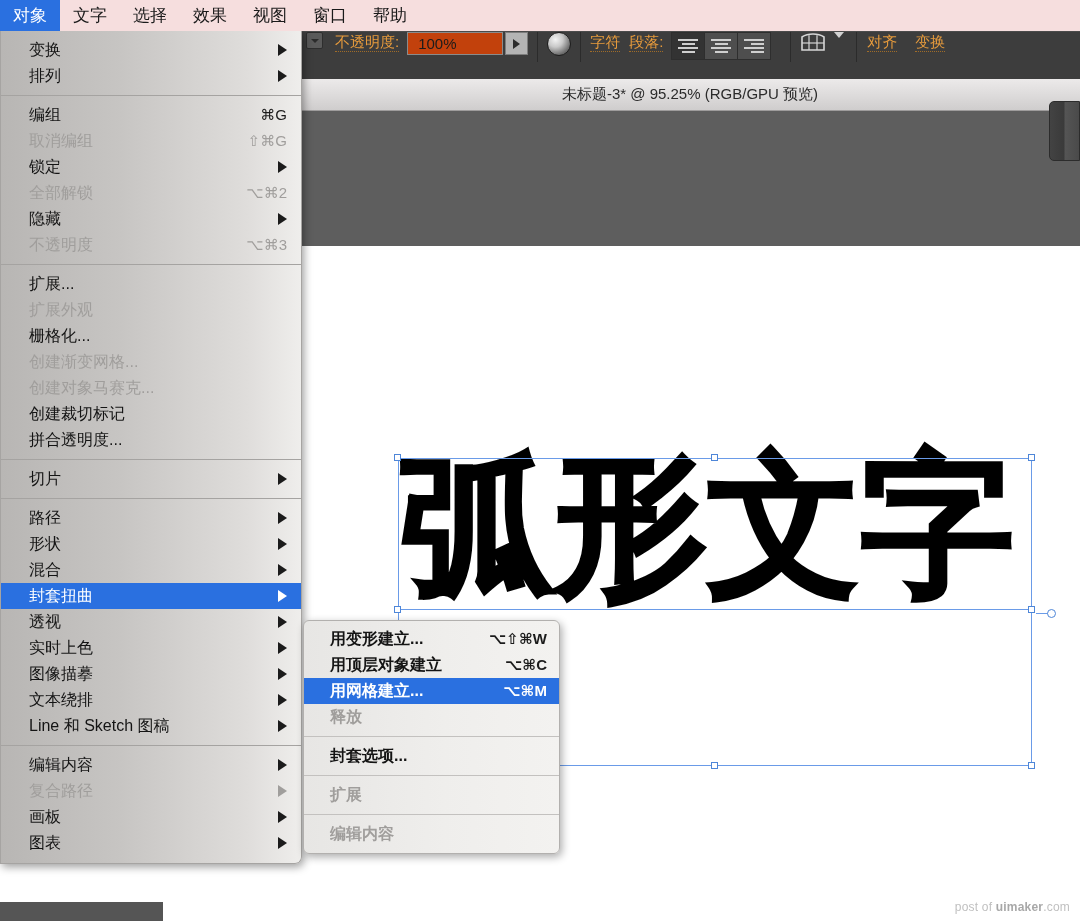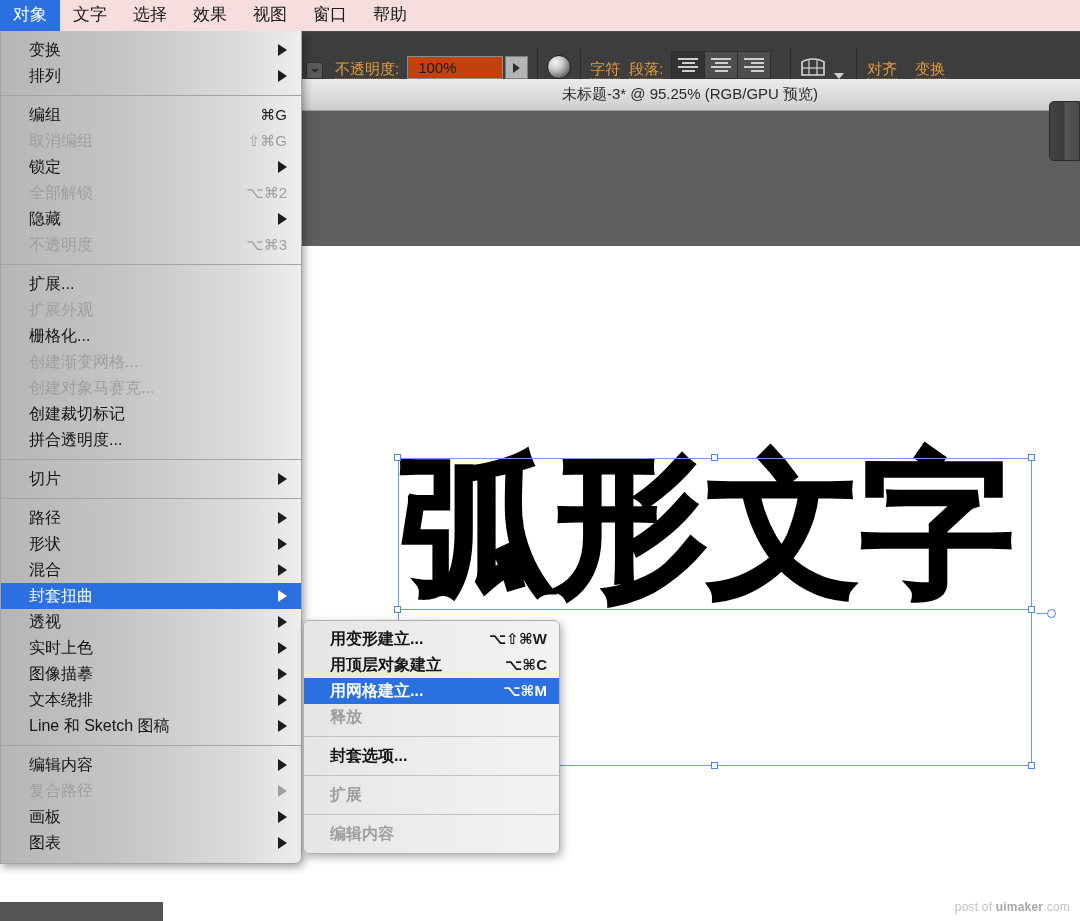--- a/index.html
+++ b/index.html
@@ -18,31 +18,30 @@
     width: 1080px; height: 31px;
     background: #f6dede;
     display: flex; align-items: center;
     z-index: 40;
   }
   .menubar-item {
     height: 31px; line-height: 31px;
     padding: 0 13px;
     font-size: 17px; color: #1a1a1a;
     white-space: nowrap;
-    font-family: Liberation Mono, monospace;
   }
   .menubar-item.active { background: #2a70e0; color: #ffffff; }
 
   
   .controlbar {
     position: absolute; top: 31px; left: 300px;
     width: 780px; height: 48px;
     background: #3d3d3d;
     border-top: 1px solid #4b4b4b;
-    display: flex; align-items: flex-end;
+    display: flex; align-items: flex-start;
     z-index: 5;
   }
   .ctl-sep { width: 1px; height: 30px; background: #2b2b2b; margin: 0 9px; }
   .tiny-chevron {
     width: 17px; height: 17px; background: #5a5a5a;
     border: 1px solid #2e2e2e; border-radius: 2px;
     display: flex; align-items: center; justify-content: center;
     margin-left: 6px; flex: none;
   }
   .tiny-chevron i {

